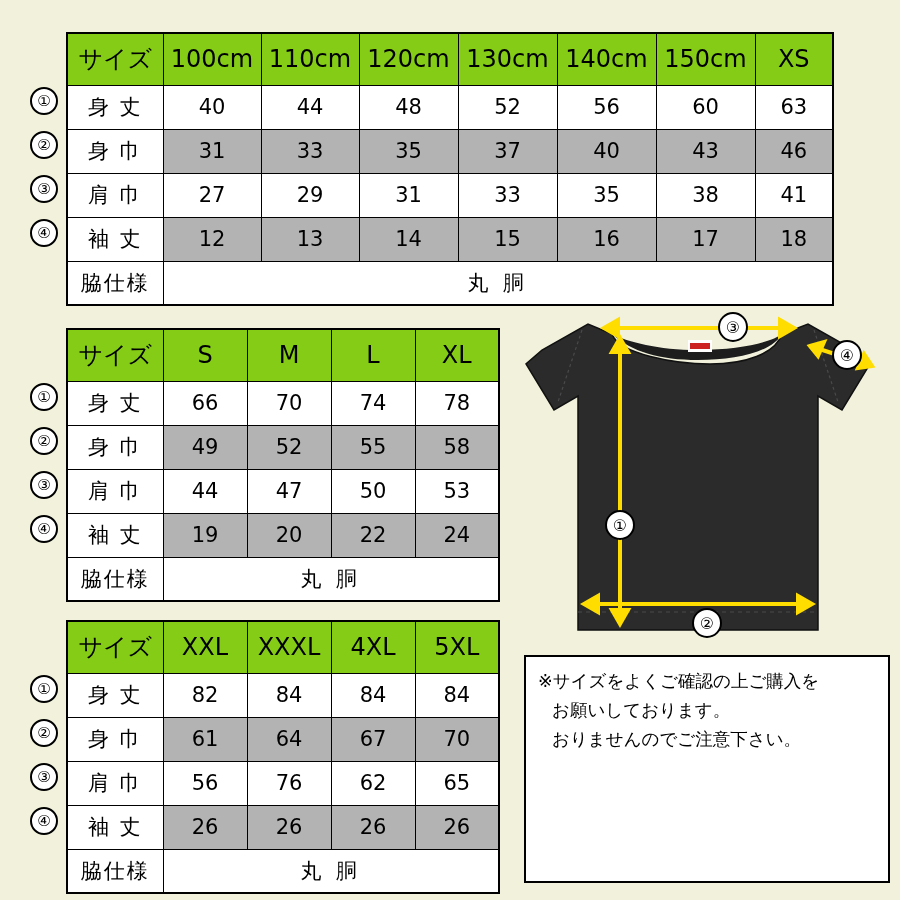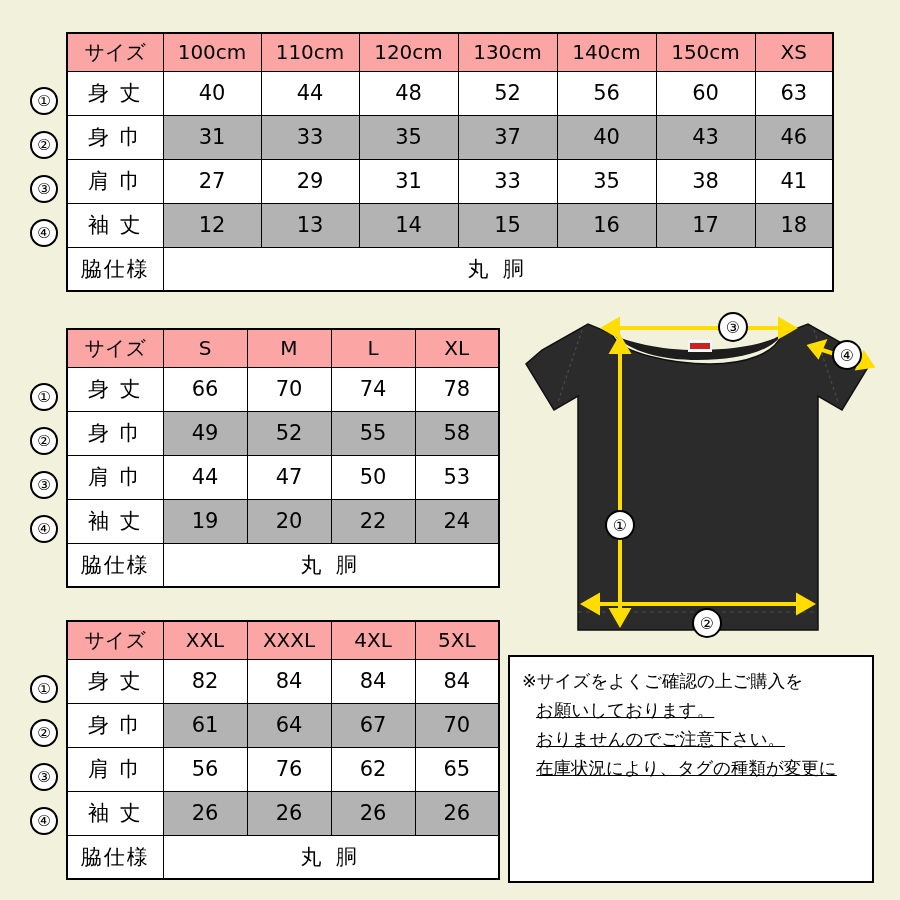--- a/index.html
+++ b/index.html
@@ -21,21 +21,21 @@
     border:2px solid #000;
   }
   table.size-table td, table.size-table th {
     border:1px solid #000;
     text-align:center;
     vertical-align:middle;
     font-weight:normal;
     color:#000;
     padding:0;
   }
-  .hdr-cell { background:#fca5a5; font-size:20px; height:38px; }
+  .hdr-cell { background:#84cc16; font-size:24px; height:52px; }
   .lbl-cell { background:#ffffff; font-size:21px; letter-spacing:2px; }
   .val-cell { font-size:21px; height:44px; }
   .row-odd .val-cell { background:#ffffff; }
   .row-even .val-cell { background:#b3b3b3; }
   .side-cell { background:#ffffff; font-size:21px; letter-spacing:4px; height:44px;border-radius:6px; }
 
   
   .circ-col {
     position:absolute;
     width:36px;
@@ -69,34 +69,34 @@
     background:#fff;
     font-size:16px;
     line-height:27px;
     text-align:center;
     color:#000;
   }
 
   
   #notice {
     position:absolute;
-    left:508px; top:655px;
+    left:524px; top:655px;
     width:366px; height:228px;
     background:#fff;
     border:2px solid #000;
     padding:10px 12px 8px 12px;
   }
   #notice p {
     margin:0;
     font-size:17.5px;
     line-height:29px;
     color:#000;
     font-family:"DejaVu Sans", sans-serif;
   }
-  #notice p.indent { text-indent:14px;text-decoration:underline; }
+  #notice p.indent { text-indent:14px; }
 </style>
 </head>
 <body>
 
 <div class="page">
 
   <div id="table1-wrap">
     <div class="circ-col" style="left:-36px; top:0; height:100%;">
       <div class="circ" style="top:55px;">①</div>
       <div class="circ" style="top:99px;">②</div>
@@ -334,16 +334,15 @@
     <div class="cnum" style="left:198px; top:0px;">③</div>
     <div class="cnum" style="left:312px; top:28px;">④</div>
     <div class="cnum" style="left:85px;  top:198px;">①</div>
     <div class="cnum" style="left:172px; top:296px;">②</div>
   </div>
 
   <div id="notice">
     <p>※サイズをよくご確認の上ご購入を</p>
     <p class="indent">お願いしております。</p>
     <p class="indent">おりませんのでご注意下さい。</p>
-    <p class="indent">在庫状況により、タグの種類が変更に</p>
   </div>
 
 </div>
 
 </body></html>

